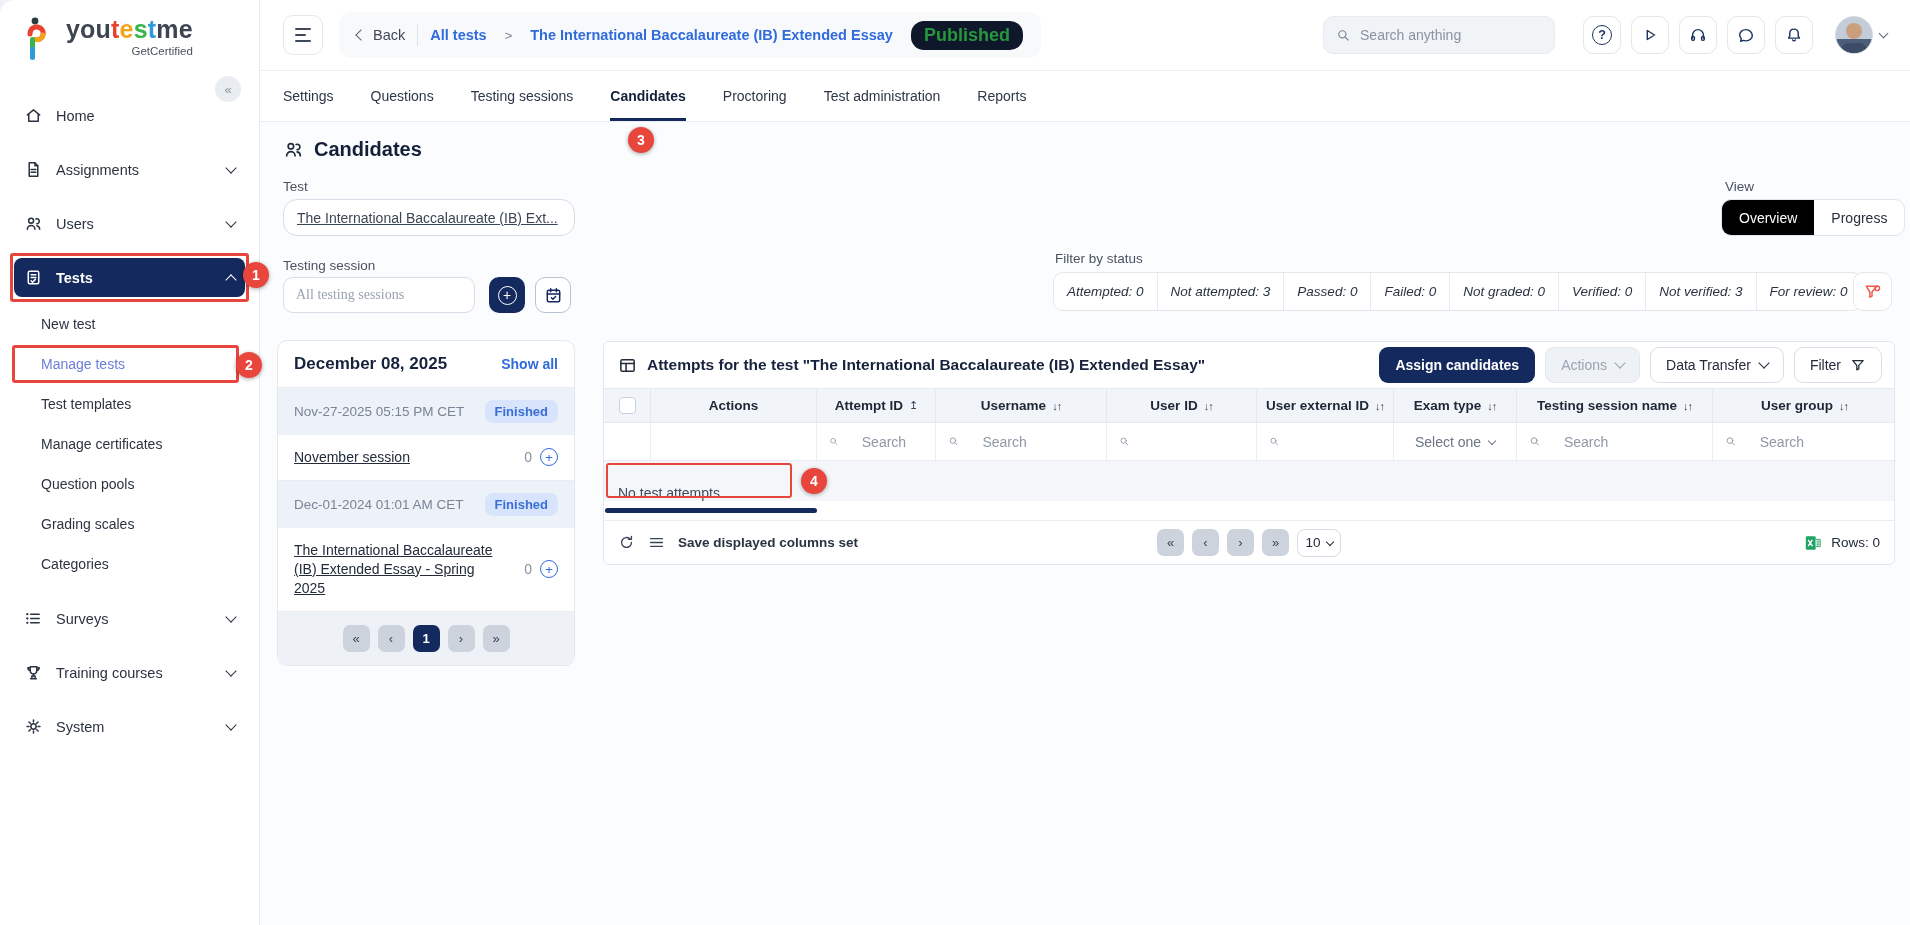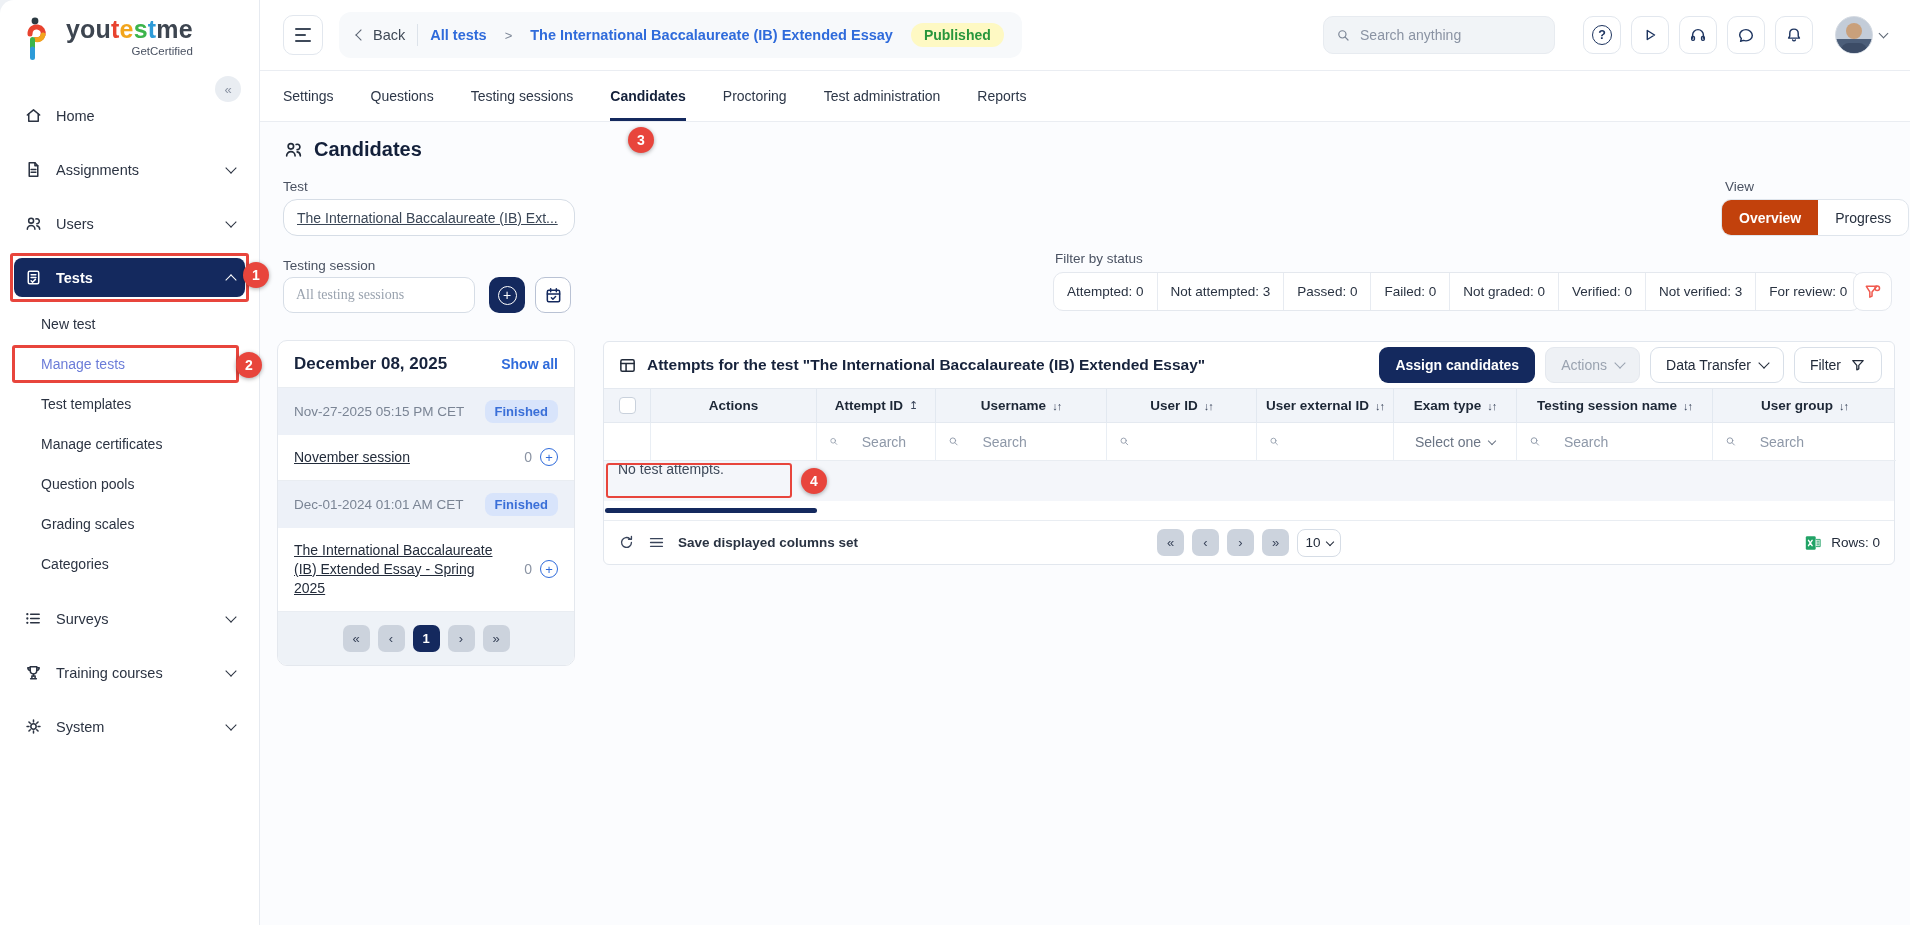--- a/index.html
+++ b/index.html
@@ -40,21 +40,21 @@
   .menu-btn i { display:block; height:2px; background:#3f4a5a; border-radius:2px; }
   .menu-btn i:nth-child(1){width:16px;} .menu-btn i:nth-child(2){width:11px;} .menu-btn i:nth-child(3){width:16px;}
   .crumb-pill { background:#f7f9fb; border-radius:12px; height:46px; display:flex; align-items:center; padding:0 18px; gap:12px; }
   .back { display:flex; align-items:center; gap:8px; font-size:14.5px; color:#3f4956; cursor:pointer; }
   .chev-left { width:8px; height:8px; border-left:1.8px solid #5a6472; border-bottom:1.8px solid #5a6472; transform:rotate(45deg); }
   .vdiv { width:1px; height:22px; background:#dde3ea; }
   .crumbs { display:flex; align-items:center; gap:18px; font-size:14.5px; }
   .crumb-link { color:#2f6bdb; font-weight:bold; cursor:pointer; }
   .crumb-link.current { font-weight:bold; }
   .crumb-sep { color:#7c8696; font-size:13px; }
-  .pub-badge { background:#fef9c3; color:#27963c; font-size:14px; font-weight:bold; border-radius:13px; padding:4px 13px; }
+  .pub-badge { background:#0f172a; color:#27963c; font-size:18px; font-weight:bold; border-radius:13px; padding:4px 13px; }
   .search-box { margin-left:auto; width:232px; height:38px; background:#f1f4f7; border:1px solid #e7ebf0; border-radius:10px; display:flex; align-items:center; gap:9px; padding:0 12px; color:#7c8696; }
   .search-box input { border:none; outline:none; background:transparent; font-size:14px; color:#3f4a5a; width:100%; font-family:inherit; }
   .search-box input::placeholder { color:#8a93a3; }
   .icon-btns { display:flex; gap:10px; margin-left:12px; }
   .icon-btn { width:38px; height:38px; border-radius:10px; border:1px solid #e2e7ee; background:#fff; color:#1e3560; display:flex; align-items:center; justify-content:center; cursor:pointer; }
   .qmark { width:20px; height:20px; border:1.7px solid #1e3560; border-radius:50%; font-size:12.5px; font-weight:bold; display:flex; align-items:center; justify-content:center; }
   .avatar-wrap { display:flex; align-items:center; gap:7px; margin-left:6px; cursor:pointer; }
   .avatar { width:38px; height:38px; border-radius:50%; background:linear-gradient(180deg,#c3ccd8 0 60%,#4c5e79 60%); position:relative; overflow:hidden; border:1px solid #d4dae2; }
   .avatar::before { content:""; position:absolute; left:50%; top:6px; transform:translateX(-50%); width:16px; height:16px; border-radius:50%; background:#c9a07b; }
   .avatar::after { content:""; position:absolute; left:50%; bottom:-4px; transform:translateX(-50%); width:26px; height:14px; border-radius:8px 8px 0 0; background:#3c4c66; }
@@ -92,24 +92,24 @@
   .dc-right { display:flex; align-items:center; gap:8px; flex:none; }
   .dc-count { font-size:14px; color:#8a93a3; }
   .plus-sm { width:18px; height:18px; border:1.5px solid #2f6bdb; border-radius:50%; color:#2f6bdb; display:flex; align-items:center; justify-content:center; font-size:13px; line-height:1; cursor:pointer; }
   .dc-pager { background:#eef2f7; padding:13px 0; display:flex; justify-content:center; gap:8px; border-top:1px solid #e9edf2; }
   .pg-btn { min-width:27px; height:27px; border-radius:7px; background:#ccd3dd; color:#39445a; font-size:13px; display:flex; align-items:center; justify-content:center; cursor:pointer; padding:0 6px; }
   .pg-btn.active { background:#14295e; color:#fff; font-weight:bold; }
 
   
   .view-toggle { position:absolute; left:1461px; top:77px; height:37px; display:flex; border:1px solid #dfe5ec; border-radius:10px; overflow:hidden; background:#fff; }
   .vt-opt { padding:0 17px; display:flex; align-items:center; font-size:14px; color:#27303f; cursor:pointer; }
-  .vt-opt.active { background:#c2410c; color:#fff; font-weight:bold; }
-
-  
-  .chips { position:absolute; left:793px; top:150px; height:39px; background:#fff; border:1px solid #e4e8ee; border-radius:10px; display:flex; align-items:stretch; overflow:hidden; }
+  .vt-opt.active { background:#000000; color:#fff; font-weight:normal; }
+
+  
+  .chips { position:absolute; left:793px; top:150px; height:39px; background:#fff; border:1px solid #e4e8ee; border-radius:10px; display:flex; align-items:stretch; overflow:hidden;font-style:italic; }
   .chip { display:flex; align-items:center; padding:0 13px; font-size:13.5px; color:#2a3342; border-right:1px solid #e7ebf1; cursor:pointer; white-space:nowrap; }
   .chip:last-child { border-right:none; }
   .filter-red { position:absolute; left:1593px; top:150px; width:39px; height:39px; border:1px solid #e4e8ee; border-radius:10px; background:#fff; color:#f05a4f; display:flex; align-items:center; justify-content:center; cursor:pointer; }
 
   
   .attempts-card { position:absolute; left:343px; top:219px; width:1292px; background:#fff; border:1px solid #e2e7ee; border-radius:6px; }
   .card-head { height:46px; display:flex; align-items:center; gap:10px; padding:0 12px 0 14px; }
   .card-title { font-size:15.5px; font-weight:bold; color:#17233c; }
   .head-btns { margin-left:auto; display:flex; gap:10px; align-items:center; }
   .btn { height:36px; border-radius:9px; display:flex; align-items:center; gap:9px; font-size:14px; padding:0 15px; cursor:pointer; border:1px solid transparent; font-family:inherit; }
@@ -120,21 +120,21 @@
   .thead { background:#f1f4f9; border-top:1px solid #e4e9f0; border-bottom:1px solid #e4e9f0; }
   .th { display:flex; align-items:center; justify-content:center; gap:6px; height:33px; font-size:13.5px; font-weight:bold; color:#1d2736; border-right:1px solid #e2e8f0; }
   .th:last-child { border-right:none; }
   .sorter { font-size:11px; color:#39445a; letter-spacing:-1px; font-weight:normal; cursor:pointer; }
   .tsearch .tc { display:flex; align-items:center; gap:23px; height:38px; padding:0 12px; border-right:1px solid #e9eef4; border-bottom:1px solid #e9edf2; color:#8e98a8; }
   .tsearch .tc:last-child { border-right:none; }
   .tc input { border:none; outline:none; background:transparent; width:100%; min-width:0; font-size:14px; color:#3f4a5a; font-family:inherit; }
   .tc input::placeholder { color:#8e98a8; }
   .selopt { font-size:14px; color:#6b7585; display:flex; align-items:center; gap:8px; cursor:pointer; margin:0 auto; }
   .checkbox { width:17px; height:17px; border:1.5px solid #c9d1dc; border-radius:4px; background:#fff; cursor:pointer; }
-  .empty-row { height:40px; background:#f4f6fa; display:flex; align-items:flex-start; padding-left:14px; font-size:14px; color:#3f4a5a; position:relative; }
+  .empty-row { height:40px; background:#f4f6fa; display:flex; align-items:flex-end; padding-left:14px; font-size:14px; color:#3f4a5a; position:relative; }
   .hscroll { margin:7px 0 0 1px; width:212px; height:5px; background:#14295e; border-radius:3px; cursor:pointer; }
   .card-foot { height:44px; border-top:1px solid #e9edf2; margin-top:7px; display:flex; align-items:center; padding:0 14px; position:relative; }
   .foot-left { display:flex; align-items:center; gap:13px; color:#2a3342; }
   .foot-label { font-size:13.5px; font-weight:bold; color:#2a3342; }
   .foot-ic { cursor:pointer; color:#39445a; display:flex; }
   .hamb { font-size:17px; line-height:1; }
   .pager { position:absolute; left:50%; transform:translateX(-50%); display:flex; align-items:center; gap:8px; }
   .size-sel { width:44px; height:28px; border:1px solid #d6dde6; border-radius:8px; background:#fff; display:flex; align-items:center; justify-content:center; gap:6px; font-size:13.5px; color:#222b3a; cursor:pointer; }
   .size-sel .chev { width:6px; height:6px; margin-top:-2px; }
   .foot-right { margin-left:auto; display:flex; align-items:center; gap:9px; font-size:13.5px; color:#222b3a; }

